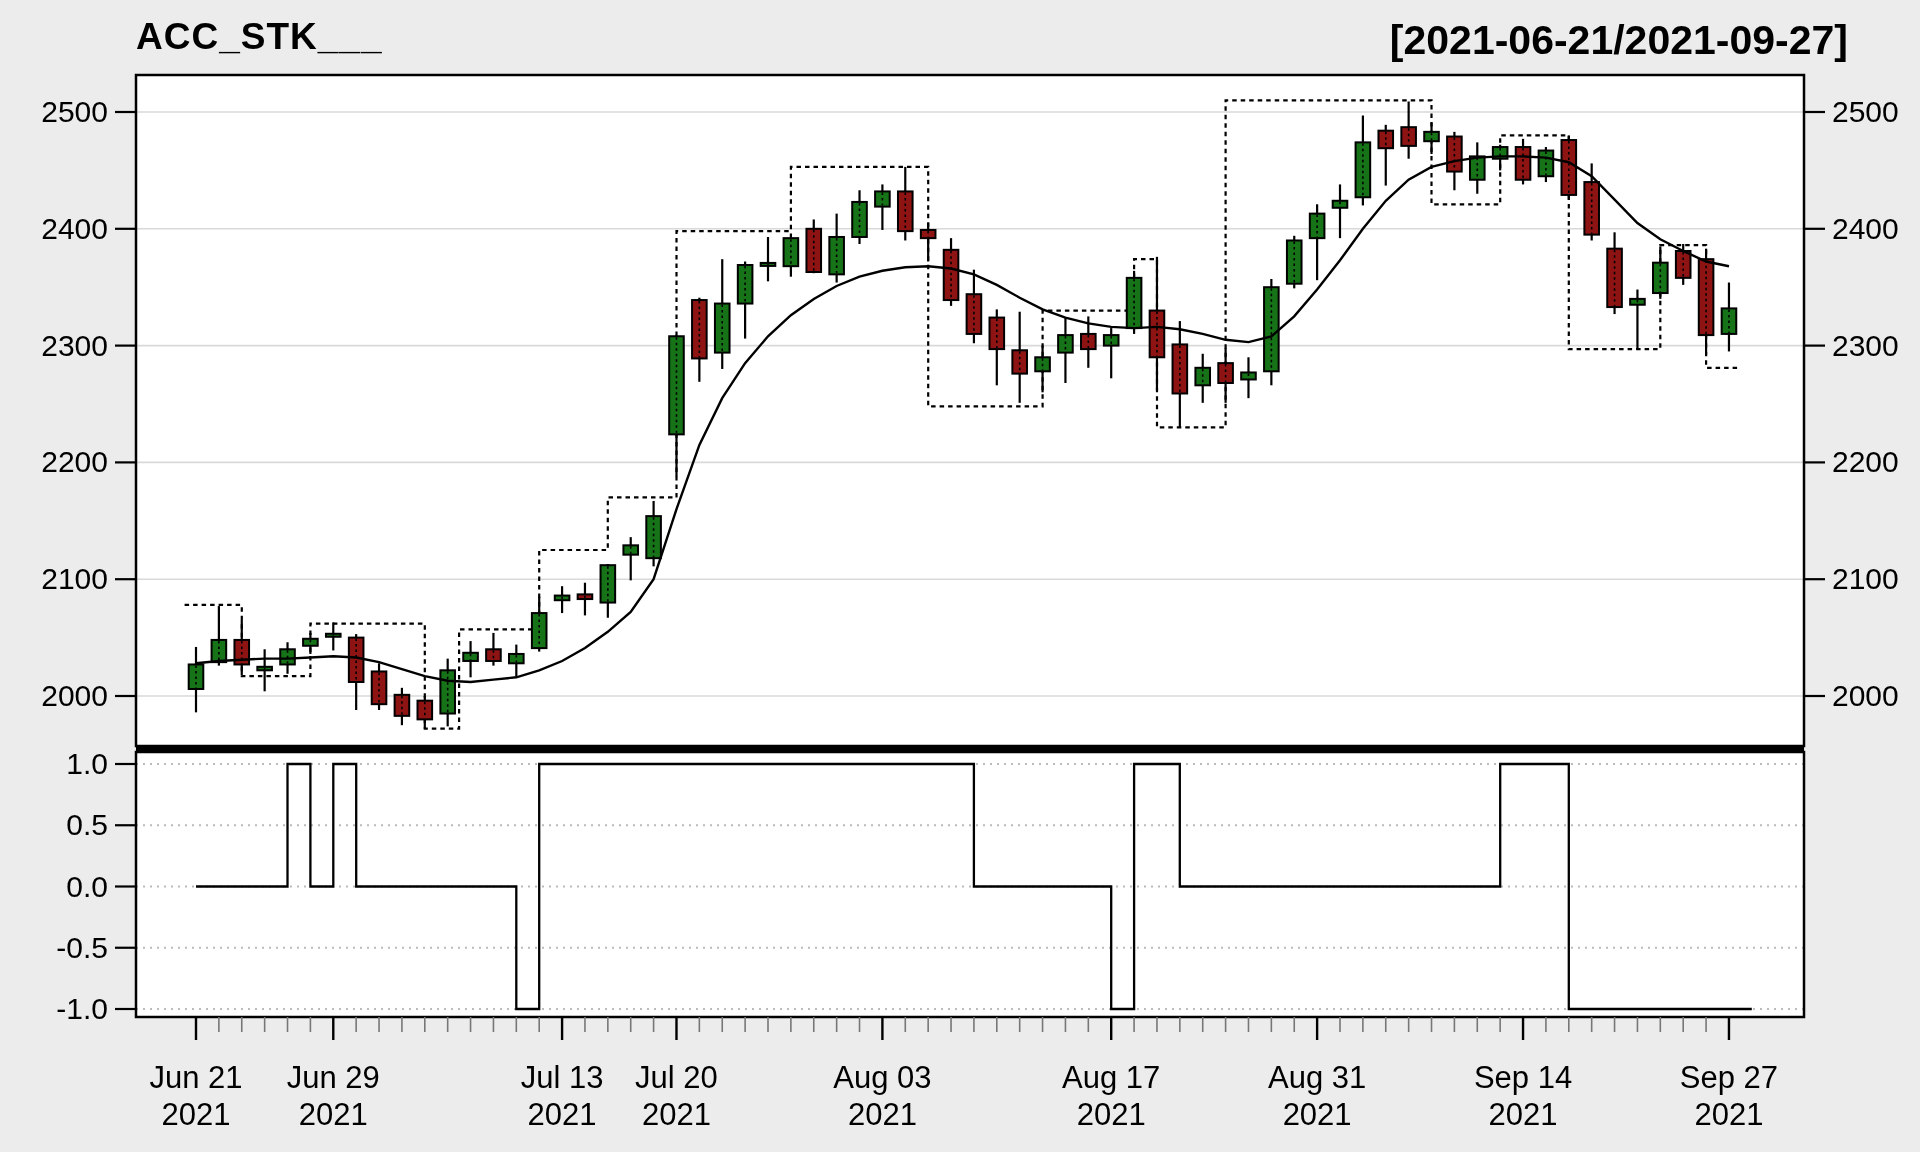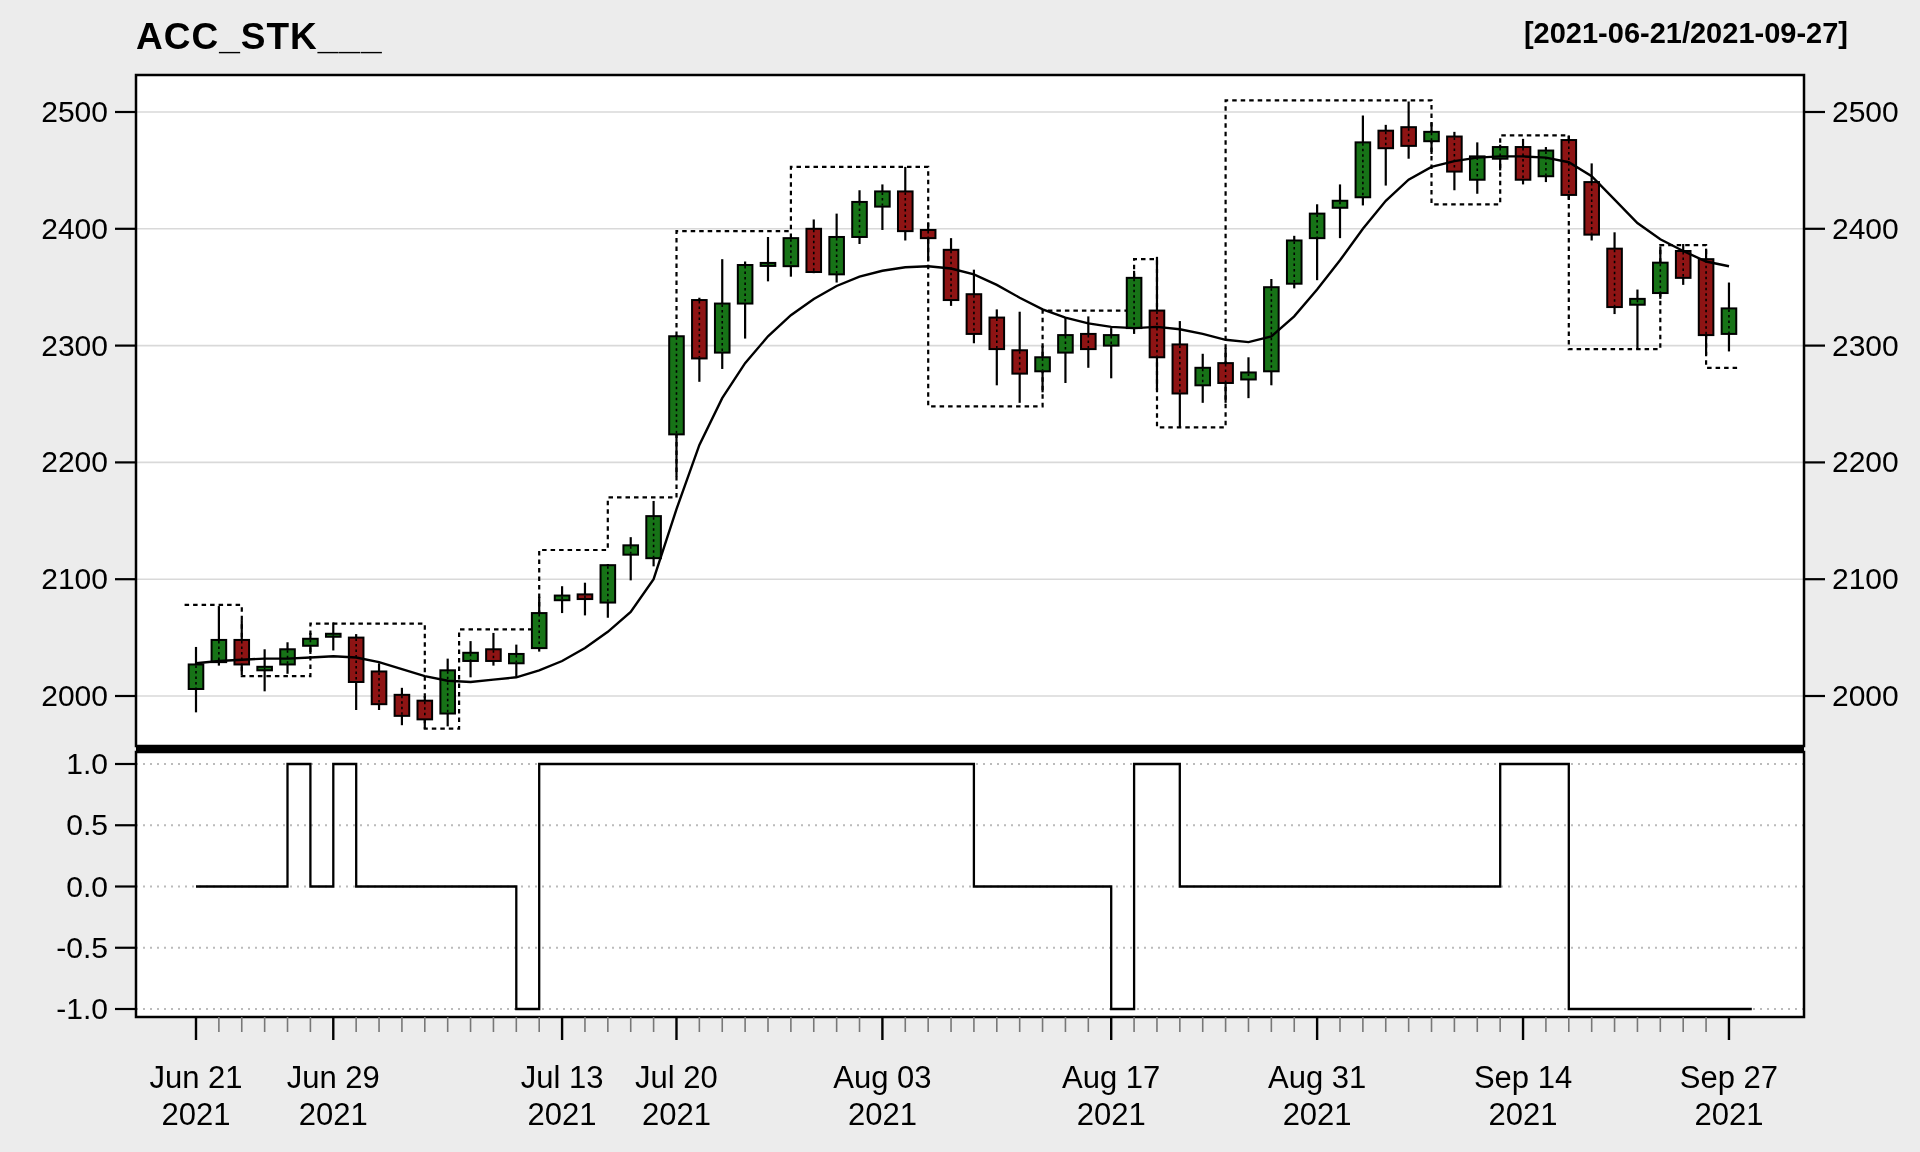--- a/index.html
+++ b/index.html
@@ -1,20 +1,20 @@
 <!DOCTYPE html>
 <html><head>
 <meta charset="utf-8">
 <style>
   html,body{margin:0;padding:0;background:#ececec;}
   .stage{position:relative;width:1920px;height:1152px;background:#ececec;overflow:hidden;
          font-family:"Liberation Sans", sans-serif;padding-left:44px;}
   .stage svg{position:absolute;left:0;top:0;}
   .title{position:absolute;left:136px;top:16px;font-size:37px;font-weight:bold;color:#000;letter-spacing:1px;}
-  .range{position:absolute;right:116px;top:17px;font-size:29px;font-weight:bold;color:#000;}
+  .range{position:absolute;right:116px;top:17px;font-size:41px;font-weight:bold;color:#000;}
   .legend{position:absolute;left:193px;top:102px;font-size:29px;line-height:35px;color:#000;}
   .legend .last{color:#146e14;}
   .trendlab{position:absolute;left:193px;top:772px;font-size:30px;line-height:36px;color:#000;}
 </style>
 </head>
 <body>
 
 <div class="stage">
   <div class="title">ACC_STK___</div>
   <div class="range">[2021-06-21/2021-09-27]</div>

